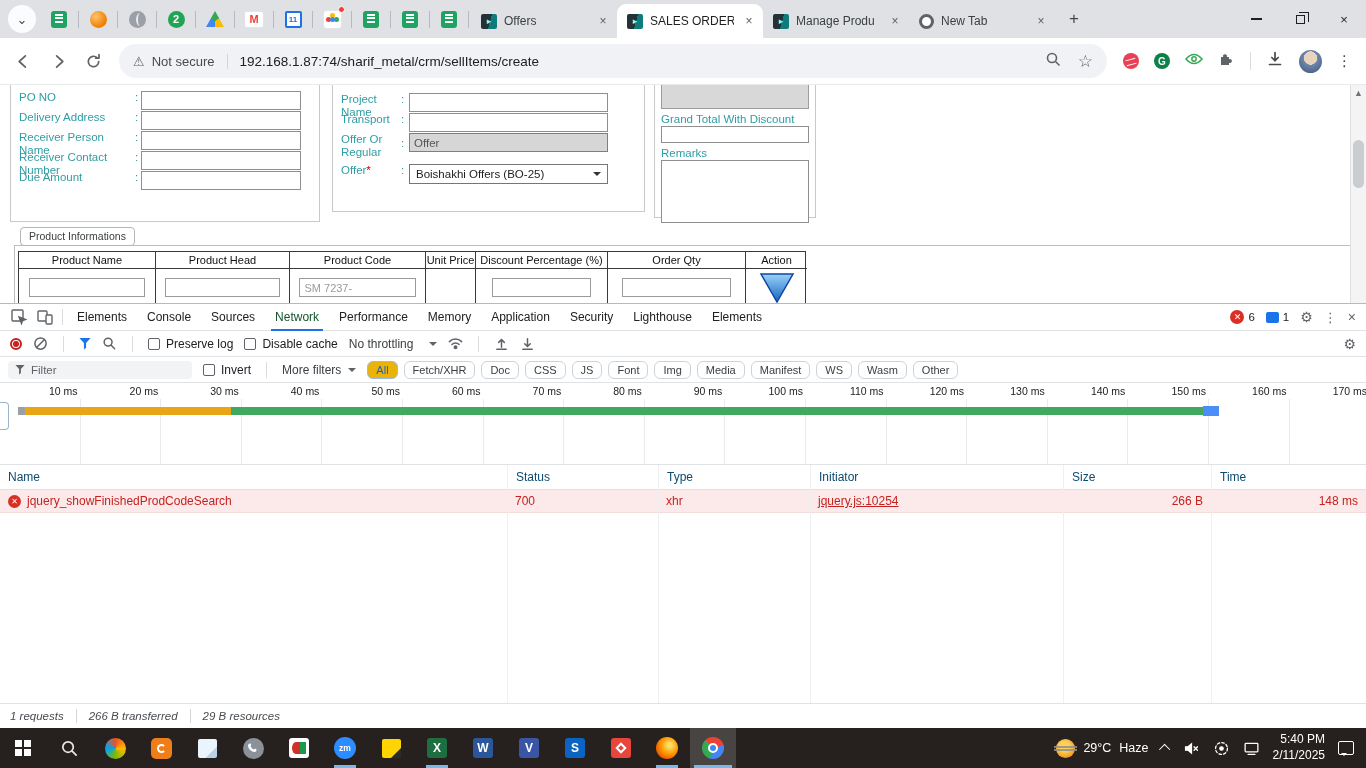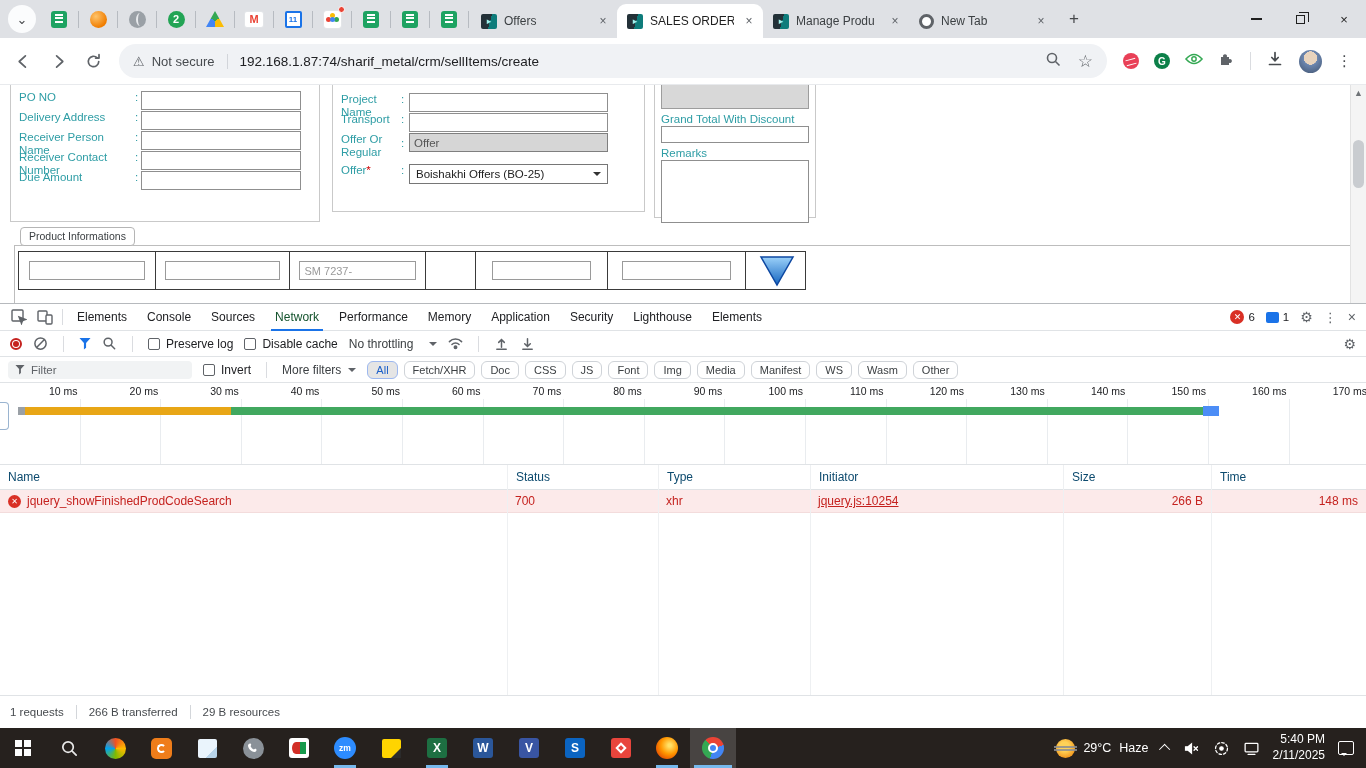--- a/index.html
+++ b/index.html
@@ -128,21 +128,21 @@
   .caret-sm { width:0; height:0; border:4px solid transparent; border-top-color:#5f6368; margin-top:4px; }
 
   .dt-filter { height:26px; border-bottom:1px solid #e0e3e6; display:flex; align-items:center; gap:11px; padding:0 8px; }
   .filter-box { width:184px; height:18px; background:#f1f3f4; border-radius:4px; display:flex; align-items:center; gap:6px; padding:0 7px; }
   .filter-box input { border:none; background:transparent; outline:none; font:inherit; font-size:11.5px; color:#202124; width:100%; }
   .filter-box input::placeholder { color:#5f6368; }
   .funnel-gray { width:10px; height:10px; background:#5f6368; clip-path:polygon(0 0,100% 0,59% 46%,59% 86%,41% 100%,41% 46%); flex:0 0 10px; }
   .morefilters { display:flex; align-items:center; gap:7px; color:#3c4043; cursor:pointer; }
   .pills { display:flex; align-items:center; gap:6px; }
   .pill { height:18px; padding:0 8px; border:1px solid #cfd3d8; border-radius:6px; background:#fff; color:#3c4043; font-size:11px; display:flex; align-items:center; cursor:pointer; font-family:inherit; }
-  .pill.active { background:#e5e5e5; color:#1b5fc9; border-color:#9db8ef; }
+  .pill.active { background:#eab308; color:#1b5fc9; border-color:#9db8ef; }
 
   .dt-timeline { height:82px; border-bottom:1px solid #e0e3e6; position:relative; overflow:hidden; }
   .ruler { display:flex; height:16px; color:#202124; font-size:10.5px; }
   .tick { flex:0 0 80.6px; text-align:right; padding-right:3px; line-height:17px; white-space:nowrap; overflow:visible; }
   .timeline-body { position:absolute; top:16px; left:0; right:0; bottom:0; background:repeating-linear-gradient(to right,transparent 0 79.6px,#e9ecef 79.6px 80.6px); }
   .ov-handle { position:absolute; left:0; top:3px; width:9px; height:28px; border:1px solid #9ab4d0; border-left:none; border-radius:0 4px 4px 0; background:#fff; }
   .bar { position:absolute; top:8px; height:8px; }
   .bar.gray { left:18px; width:7px; background:#9aa0a6; }
   .bar.yellow { left:25px; width:206px; background:#e8a616; }
   .bar.green { left:231px; width:974px; background:#41a85f; }
@@ -151,21 +151,21 @@
   .dt-gridhead { height:25px; display:grid; grid-template-columns:507px 151px 152px 253px 148px 155px; align-items:center; border-bottom:1px solid #e0e3e6; color:#0c4a6e; }
   .dt-gridhead > div { padding-left:8px; border-left:1px solid #e0e3e6; height:25px; line-height:25px; overflow:hidden; }
   .dt-gridhead > div:first-child { border-left:none; }
   .dt-row { height:23px; display:grid; grid-template-columns:507px 151px 152px 253px 148px 155px; align-items:center; background:#fceaea; color:#c5221f; border-bottom:1px solid #f3dcdc; cursor:pointer; }
   .dt-row > div { padding-left:8px; height:23px; line-height:23px; overflow:hidden; white-space:nowrap; }
   .cell-name { display:flex; align-items:center; gap:6px; }
   .err-dot-sm { width:13px; height:13px; border-radius:50%; background:#d93025; color:#fff; font-size:8px; display:flex; align-items:center; justify-content:center; flex:0 0 13px; }
   .cell-init span { text-decoration:underline; }
   .cell-right { text-align:right; padding-right:8px !important; }
   .vline { position:absolute; width:1px; background:#eef0f2; top:161px; bottom:25px; }
-  .dt-statusbar { position:absolute; left:0; right:0; bottom:0; height:25px; border-top:1px solid #e0e3e6; display:flex; align-items:center; gap:12px; padding:16px 10px; color:#474b4f; font-size:11.5px; background:#fff; }
+  .dt-statusbar { position:absolute; left:0; right:0; bottom:0; height:25px; border-top:1px solid #e0e3e6; display:flex; align-items:center; gap:12px; padding:8px 10px; color:#474b4f; font-size:11.5px; background:#fff;font-style:italic; }
   .ssep { width:1px; height:14px; background:#d3d6da; }
 
   
   .taskbar { position:absolute; top:728px; left:0; width:1366px; height:40px; background:#26211e; display:flex; align-items:center; color:#fff; }
   .tb-slot { width:46px; height:40px; display:flex; align-items:center; justify-content:center; position:relative; cursor:pointer; }
   .tb-slot.running::after { content:""; position:absolute; bottom:0; left:12px; right:12px; height:3px; background:#76b9ed; }
   .tb-slot.active { background:rgba(255,255,255,.16); }
   .tb-slot.active::after { content:""; position:absolute; bottom:0; left:4px; right:4px; height:3px; background:#76b9ed; }
   .win-logo { width:16px; height:16px; display:grid; grid-template-columns:1fr 1fr; grid-template-rows:1fr 1fr; gap:1.5px; }
   .win-logo i { background:#fdfdfd; }
@@ -410,20 +410,29 @@
       <span class="rt-label" style="top:37px">Grand Total With Discount</span>
       <input class="rt-input" style="top: 50px;">
       <span class="rt-label" style="top:71px">Remarks</span>
       <textarea class="rt-area" style="top: 84px;"></textarea>
     </div>
 
     <span class="products-label">Product Informations</span>
     <div class="products-panel"></div>
 
     <div class="ptable">
+      <div class="phead">
+        <div>Product Name</div>
+        <div>Product Head</div>
+        <div>Product Code</div>
+        <div>Unit Price</div>
+        <div>Discount Percentage (%)</div>
+        <div>Order Qty</div>
+        <div>Action</div>
+      </div>
       <div class="pbody">
         <div>
             <input class="pinput" style="">
           </div>
         <div>
             <input class="pinput" style="">
           </div>
         <div>
             <input class="pinput" placeholder="SM 7237-" style="">
           </div>

